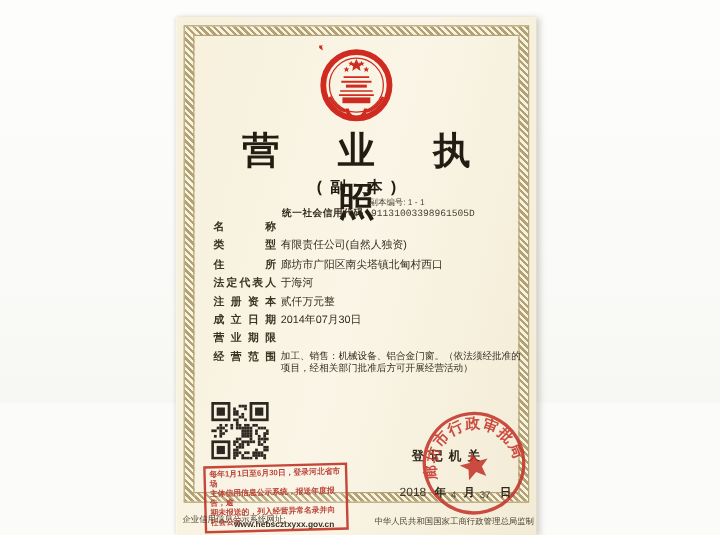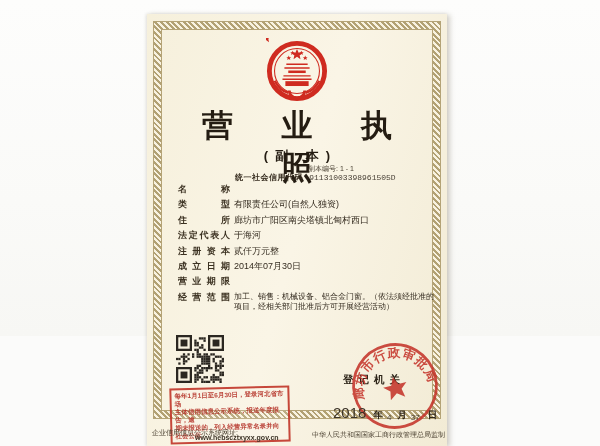--- a/index.html
+++ b/index.html
@@ -60,21 +60,21 @@
     font-size:6.5px;line-height:8px;color:#b5342a;font-weight:bold;
     white-space:pre-line;transform:rotate(-1.5deg);opacity:.92;
     background:rgba(255,245,240,.15);
   }
   .authority{
     position:absolute;left:196px;top:359px;
     font-size:10.5px;font-weight:bold;color:#2e261a;letter-spacing:5px;white-space:nowrap;text-align:right;
   }
   .seal{position:absolute;left:202px;top:326px;width:92px;height:92px;transform:rotate(-14deg);opacity:.88;}
   .date-line{position:absolute;left:186px;top:390px;font-size:9.5px;color:#2e261a;white-space:nowrap;}
-  .date-line .num{font-size:15px;color:#3c3428;}
+  .date-line .num{font-size:10px;color:#3c3428;}
   .date-line .stamped{font-size:8px;position:relative;top:2px;color:#4a4236;}
   .date-line .char{font-weight:bold;}
   .dl-year{margin-left:0;}
   .dl-year-char{margin-left:7px;}
   .dl-month{margin-left:4px;}
   .dl-month-char{margin-left:6px;}
   .dl-day{margin-left:4px;}
   .dl-day-char{margin-left:8px;}
   
   .footer-left-label{position:absolute;left:5px;top:414px;font-size:7px;color:#4d4333;}

